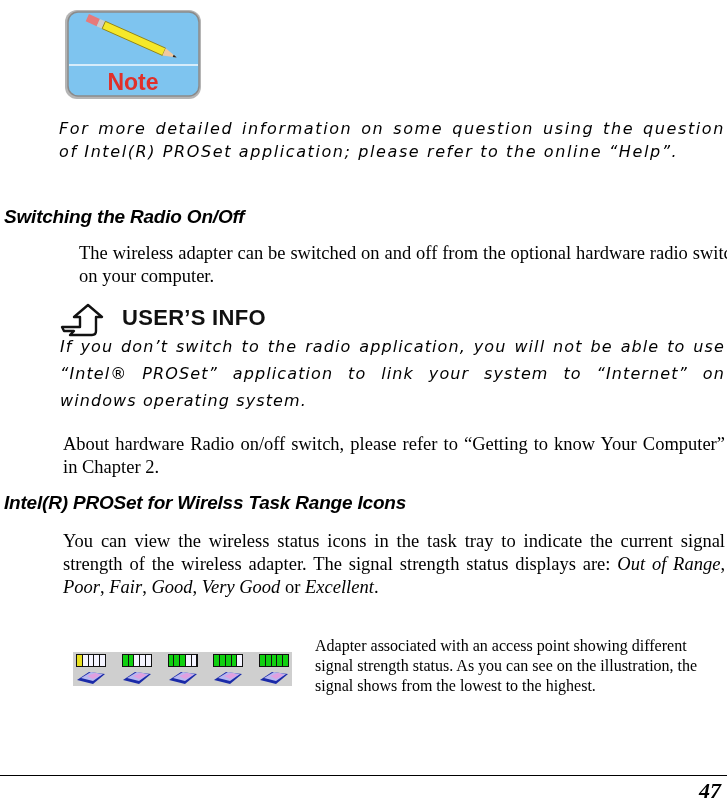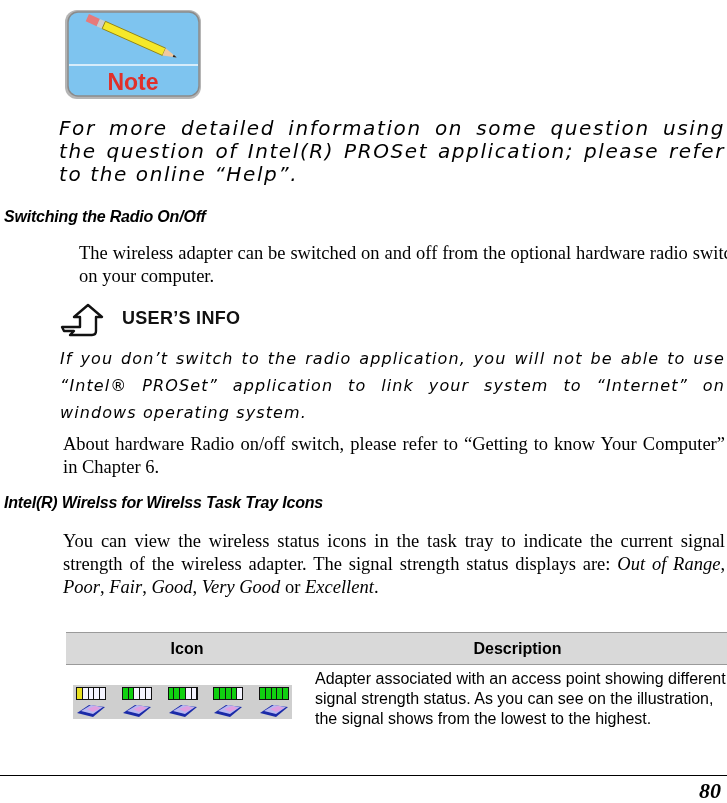--- a/index.html
+++ b/index.html
@@ -6,67 +6,67 @@
     body { width: 727px; height: 803px; position: relative; overflow: hidden; color: #000; }
     .abs { position: absolute; }
 
     
     .note-icon { left: 63px; top: 8px; width: 142px; height: 95px; }
 
     
     .note-text {
       left: 59px; top: 117px; width: 666px;
       font-family: "DejaVu Sans", sans-serif; font-style: italic;
-      font-size: 20px; line-height: 23px; letter-spacing: 1.6px;
+      font-size: 16px; line-height: 23px; letter-spacing: 1.6px;
       text-align: justify; text-align-last: left;
     }
     .heading {
       left: 4px;
       font-family: "Liberation Sans", sans-serif; font-weight: bold; font-style: italic;
-      font-size: 16px; line-height: 22px; letter-spacing: -0.2px;
+      font-size: 19px; line-height: 22px; letter-spacing: -0.2px;
     }
     .h1 { top: 206px; }
     .h2 { top: 492px; }
 
     .body-text {
       left: 63px; width: 662px;
       font-family: "Liberation Serif", serif; font-size: 18.5px; line-height: 23px;
       text-align: justify; text-align-last: left;
     }
     .p1 { top: 242px; margin-left: 16px; }
     .p2 { top: 433px; }
     .p3 { top: 530px; }
 
     .userinfo { left: 60px; top: 303px; width: 240px; height: 34px; }
     .userinfo-text {
       position: absolute; left: 62px; top: 2px;
-      font-family: "Liberation Sans", sans-serif; font-weight: 900; font-size: 18px; line-height: 26px;
+      font-family: "Liberation Sans", sans-serif; font-weight: 900; font-size: 22px; line-height: 26px;
       letter-spacing: 0.3px; color: #111;
     }
 
     .info-text {
-      left: 60px; top: 345px; width: 665px;
+      left: 60px; top: 333px; width: 665px;
       font-family: "DejaVu Sans", sans-serif; font-style: italic;
       font-size: 16px; line-height: 27px; letter-spacing: 1.1px;
       text-align: justify; text-align-last: left;
     }
 
     
     .tbl { left: 66px; top: 632px; width: 661px; }
     .tbl-head {
       height: 31px; background: #d9d9d9; border-top: 1px solid #9a9a9a; border-bottom: 1px solid #9a9a9a;
       display: flex; font-family: "Liberation Sans", sans-serif; font-weight: bold; font-size: 16px; line-height: 31px;
     }
     .th-icon { width: 242px; text-align: center; }
     .th-desc { flex: 1; text-align: center; }
     .tbl-row { display: flex; height: 90px; }
     .td-icon { width: 242px; position: relative; }
     .td-desc {
       flex: 1; padding-left: 7px; padding-top: 4px;
-      font-family: Liberation Sans, sans-serif; font-size: 16px; line-height: 20px;
+      font-family: Liberation Serif, serif; font-size: 16px; line-height: 20px;
     }
     .icon-strip {
       position: absolute; left: 7px; top: 20px; width: 219px; height: 34px;
       background: #cfcfcf; display: flex; justify-content: space-between; padding: 0 1px; box-sizing: border-box;
     }
     .sig { width: 34px; height: 34px; position: relative; }
     .bars { position: absolute; left: 2px; top: 2px; width: 30px; height: 13px; background: #111; display: flex; gap: 1px; padding: 1px; box-sizing: border-box; }
     .bar { flex: 1; background: #f4f4ff; }
     .card { position: absolute; left: 1px; top: 14px; }
 
@@ -103,33 +103,29 @@
 
 <div class="abs userinfo">
   <svg class="abs" style="left:0;top:0" width="58" height="34" viewBox="0 0 58 34">
     <path d="M2 24 L20 24 L20 14 L14 14 L28 2 L42 14 L36 14 L36 28 Q36 32 32 32 L10 32 L14 28 L4 28 Z" fill="none" stroke="#111" stroke-width="2.4" stroke-linejoin="round"></path>
   </svg>
   <span class="userinfo-text">USER’S INFO</span>
 </div>
 
 <div class="abs info-text">If you don’t switch to the radio application, you will not be able to use “Intel® PROSet” application to link your system to “Internet” on windows operating system.</div>
 
-<div class="abs body-text p2">About hardware Radio on/off switch, please refer to “Getting to know Your Computer” in Chapter 6.</div>
-
-<div class="abs heading h2">Intel(R) Wirelss for Wirelss Task Tray Icons</div>
+<div class="abs body-text p2">About hardware Radio on/off switch, please refer to “Getting to know Your Computer” in Chapter 2.</div>
+
+<div class="abs heading h2">Intel(R) PROSet for Wirelss Task Range Icons</div>
 
 <div class="abs body-text p3">
   <span>You can view the wireless status icons in the task tray to indicate the current signal strength of the wireless adapter. The signal strength status displays are: </span><b class="bi">Out of Range</b><span>, </span><b class="bi">Poor</b><span>, </span><b class="bi">Fair</b><span>, </span><b class="bi">Good</b><span>, </span><b class="bi">Very Good</b><span> or </span><b class="bi">Excellent</b><span>.</span>
 </div>
 
 <div class="abs tbl">
-  <div class="tbl-head">
-    <div class="th-icon">Icon</div>
-    <div class="th-desc">Description</div>
-  </div>
   <div class="tbl-row">
     <div class="td-icon">
       <div class="icon-strip" id="icon-strip">
           <div class="sig">
             <div class="bars">
               <div class="bar" style="background: rgb(232, 224, 32);"></div>
               <div class="bar"></div>
               <div class="bar"></div>
               <div class="bar"></div>
               <div class="bar"></div>
@@ -196,13 +192,13 @@
               <polygon points="12,10 20,7 26,9 18,13" fill="#e0a0e0"></polygon>
             </svg>
           </div>
         </div>
     </div>
     <div class="td-desc">Adapter associated with an access point showing different signal strength status. As you can see on the illustration, the signal shows from the lowest to the highest.</div>
   </div>
 </div>
 
 <div class="abs footer-rule"></div>
-<div class="abs page-num">80</div>
+<div class="abs page-num">47</div>
 
 </body></html>

